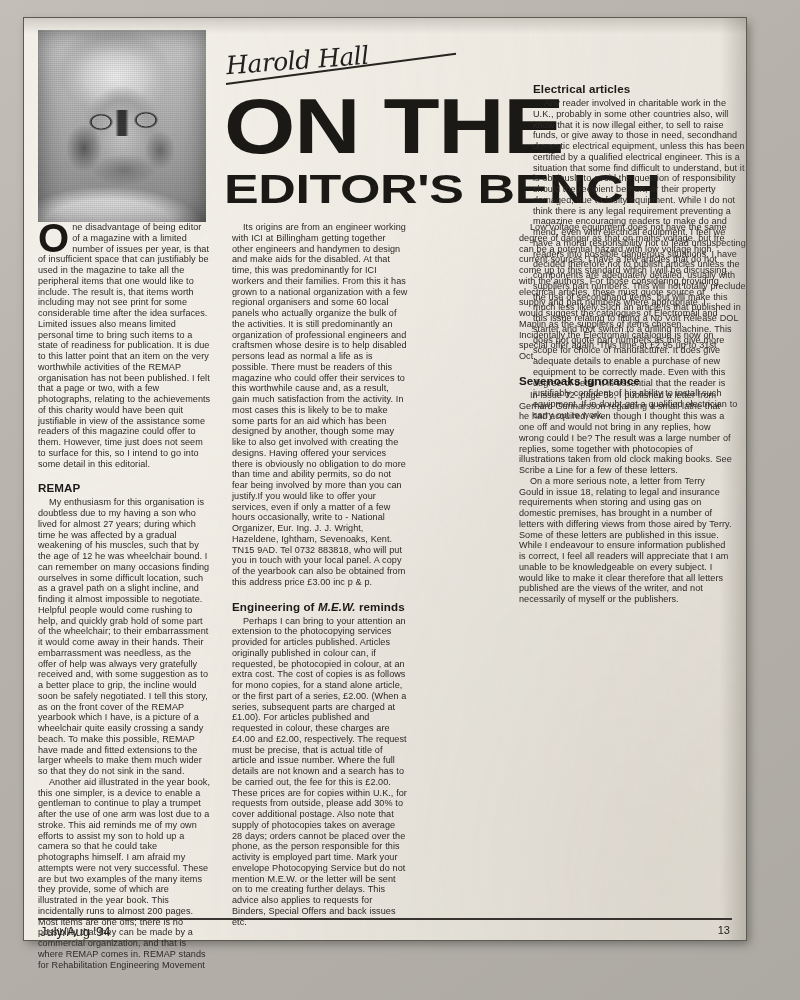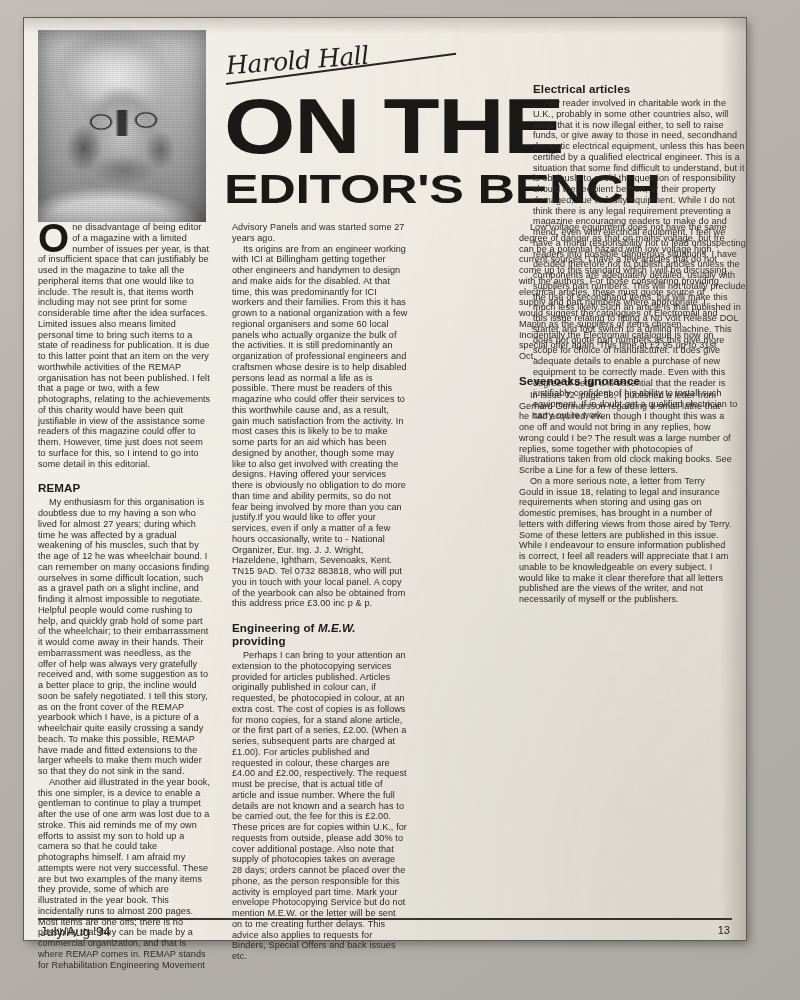--- a/index.html
+++ b/index.html
@@ -308,23 +308,22 @@
       <div id="columns">
 
         <div class="col art" id="col1">
           <p><span id="dropcap">O</span><span>ne disadvantage of being editor of a magazine with a limited number of issues per year, is that of insufficient space that can justifiably be used in the magazine to take all the peripheral items that one would like to include. The result is, that items worth including may not see print for some considerable time after the idea surfaces. Limited issues also means limited personal time to bring such items to a state of readiness for publication. It is due to this latter point that an item on the very worthwhile activities of the REMAP organisation has not been published. I felt that a page or two, with a few photographs, relating to the achievements of this charity would have been quit justifiable in view of the assistance some readers of this magazine could offer to them. However, time just does not seem to surface for this, so I intend to go into some detail in this editorial.</span></p>
           <h2>REMAP</h2>
           <p class="indent">My enthusiasm for this organisation is doubtless due to my having a son who lived for almost 27 years; during which time he was affected by a gradual weakening of his muscles, such that by the age of 12 he was wheelchair bound. I can remember on many occasions finding ourselves in some difficult location, such as a gravel path on a slight incline, and finding it almost impossible to negotiate. Helpful people would come rushing to help, and quickly grab hold of some part of the wheelchair; to their embarrassment it would come away in their hands. Their embarrassment was needless, as the offer of help was always very gratefully received and, with some suggestion as to a better place to grip, the incline would soon be safely negotiated. I tell this story, as on the front cover of the REMAP yearbook which I have, is a picture of a wheelchair quite easily crossing a sandy beach. To make this possible, REMAP have made and fitted extensions to the larger wheels to make them much wider so that they do not sink in the sand.</p>
           <p class="indent">Another aid illustrated in the year book, this one simpler, is a device to enable a gentleman to continue to play a trumpet after the use of one arm was lost due to a stroke. This aid reminds me of my own efforts to assist my son to hold up a camera so that he could take photographs himself. I am afraid my attempts were not very successful. These are but two examples of the many items they provide, some of which are illustrated in the year book. This incidentally runs to almost 200 pages. Most items are one offs; there is no possibility that they can be made by a commercial organization, and that is where REMAP comes in. REMAP stands for Rehabilitation Engineering Movement</p>
         </div>
 
         <div class="col art" id="col2">
-          <p>Advisory Panels and was started some 27 years ago.</p>
           <p class="indent">Its origins are from an engineer working with ICI at Billingham getting together other engineers and handymen to design and make aids for the disabled. At that time, this was predominantly for ICI workers and their families. From this it has grown to a national organization with a few regional organisers and some 60 local panels who actually organize the bulk of the activities. It is still predominantly an organization of professional engineers and craftsmen whose desire is to help disabled persons lead as normal a life as is possible. There must be readers of this magazine who could offer their services to this worthwhile cause and, as a result, gain much satisfaction from the activity. In most cases this is likely to be to make some parts for an aid which has been designed by another, though some may like to also get involved with creating the designs. Having offered your services there is obviously no obligation to do more than time and ability permits, so do not fear being involved by more than you can justify.If you would like to offer your services, even if only a matter of a few hours occasionally, write to - National Organizer, Eur. Ing. J. J. Wright, Hazeldene, Ightham, Sevenoaks, Kent. TN15 9AD. Tel 0732 883818, who will put you in touch with your local panel. A copy of the yearbook can also be obtained from this address price £3.00 inc p &amp; p.</p>
-          <h2><span>Engineering of </span><em>M.E.W.</em><span> providing</span></h2>
+          <h2><span>Engineering of </span><em>M.E.W.</em><span> reminds</span></h2>
           <p class="indent">Perhaps I can bring to your attention an extension to the photocopying services provided for articles published. Articles originally published in colour can, if requested, be photocopied in colour, at an extra cost. The cost of copies is as follows for mono copies, for a stand alone article, or the first part of a series, £2.00. (When a series, subsequent parts are charged at £1.00). For articles published and requested in colour, these charges are £4.00 and £2.00, respectively. The request must be precise, that is actual title of article and issue number. Where the full details are not known and a search has to be carried out, the fee for this is £2.00. These prices are for copies within U.K., for requests from outside, please add 30% to cover additional postage. Also note that supply of photocopies takes on average 28 days; orders cannot be placed over the phone, as the person responsible for this activity is employed part time. Mark your envelope Photocopying Service but do not mention M.E.W. or the letter will be sent on to me creating further delays. This advice also applies to requests for Binders, Special Offers and back issues etc.</p>
         </div>
 
         <div class="col art" id="col3">
 
           <div style="height:152px"></div>
           <p class="indent">Low voltage equipment does not have the same degree of danger as that on mains voltage, but fre can be a potential hazard with low voltage high current sources. I have a few articles that do not come up to this standard which I will be discussing with the authors. For those considering providing electrical articles, these must quote source of supply and part numbers where appropriate. I would suggest the catalogues of Electromail and Maplin as the suppliers of items chosen. Incidentally the Electromail catalogue is now on special offer again. This time at £2.95 up to 31st Oct.</p>
           <h2>Sevenoaks ignorance</h2>
           <p class="indent">In issue 72 ,page 58, I published a letter from Gerhard Gunnarsson regarding a small lathe that he had acquired, even though I thought this was a one off and would not bring in any replies, how wrong could I be? The result was a large number of replies, some together with photocopies of illustrations taken from old clock making books. See Scribe a Line for a few of these letters.</p>
           <p class="indent">On a more serious note, a letter from Terry Gould in issue 18, relating to legal and insurance requirements when storing and using gas on domestic premises, has brought in a number of letters with differing views from those aired by Terry. Some of these letters are published in this issue. While I endeavour to ensure information published is correct, I feel all readers will appreciate that I am unable to be knowledgeable on every subject. I would like to make it clear therefore that all letters published are the views of the writer, and not necessarily of myself or the publishers.</p>

